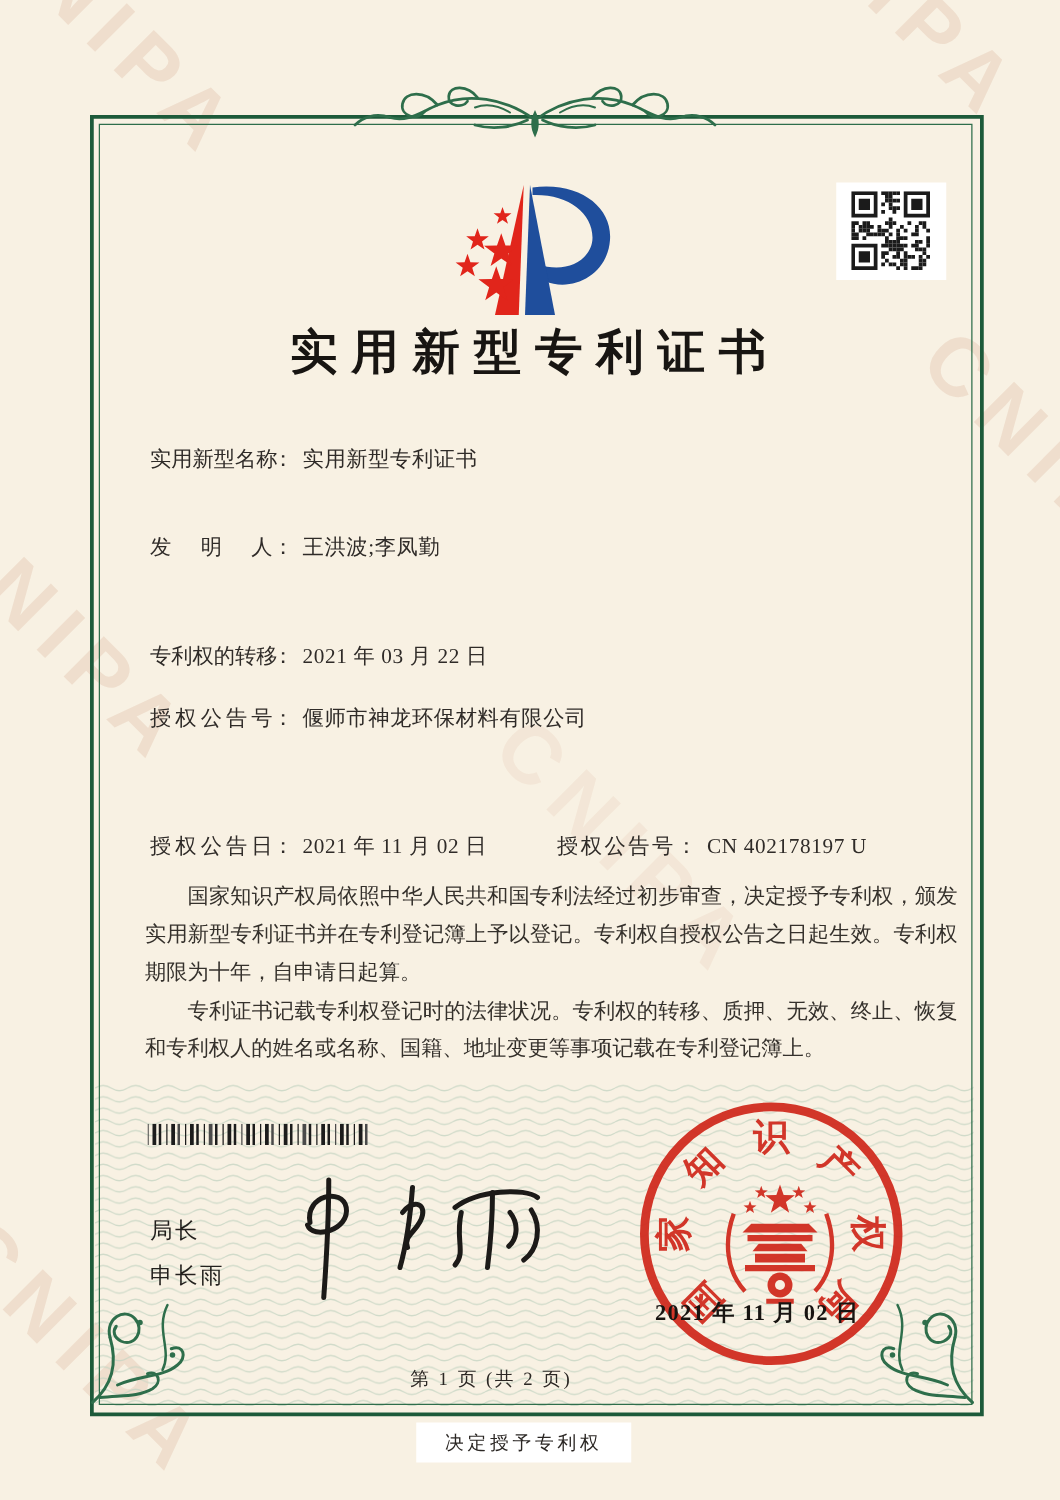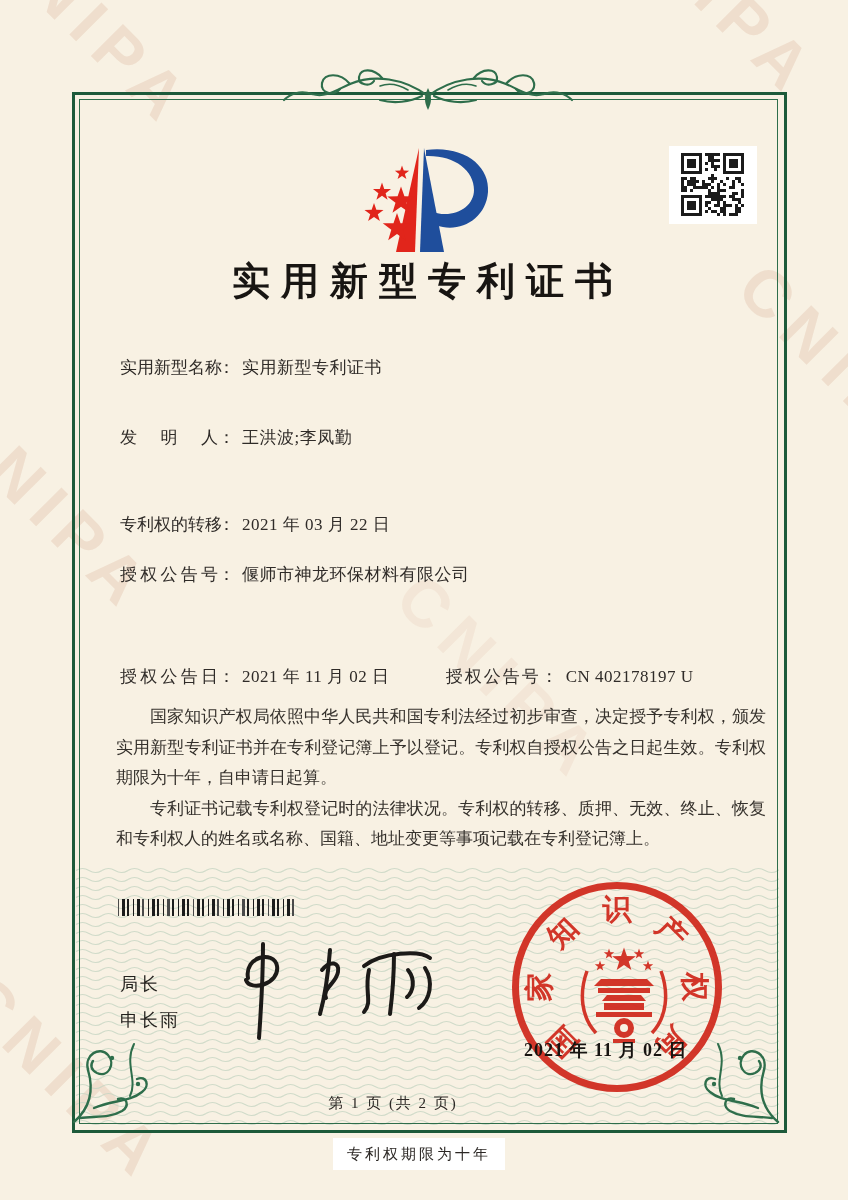--- a/index.html
+++ b/index.html
@@ -446,15 +446,15 @@
       <span class="seal-char" style="left: 21px; top: 98px; transform: translate(-50%, -50%) rotate(-90deg);">家</span>
       <span class="seal-char" style="left: 43.5528px; top: 43.5528px; transform: translate(-50%, -50%) rotate(-45deg);">知</span>
       <span class="seal-char" style="left: 98px; top: 21px; transform: translate(-50%, -50%) rotate(0deg);">识</span>
       <span class="seal-char" style="left: 152.447px; top: 43.5528px; transform: translate(-50%, -50%) rotate(45deg);">产</span>
       <span class="seal-char" style="left: 175px; top: 98px; transform: translate(-50%, -50%) rotate(90deg);">权</span>
       <span class="seal-char" style="left: 152.447px; top: 152.447px; transform: translate(-50%, -50%) rotate(135deg);">局</span>
     </div>
   <div class="seal-date">2021 年 11 月 02 日</div>
 
   <div class="page-info">第 1 页 (共 2 页)</div>
-  <div class="cont-box">专利权期限为十年</div>
+  <div class="cont-box">决定授予专利权</div>
 
 </div>
 
 </body></html>

